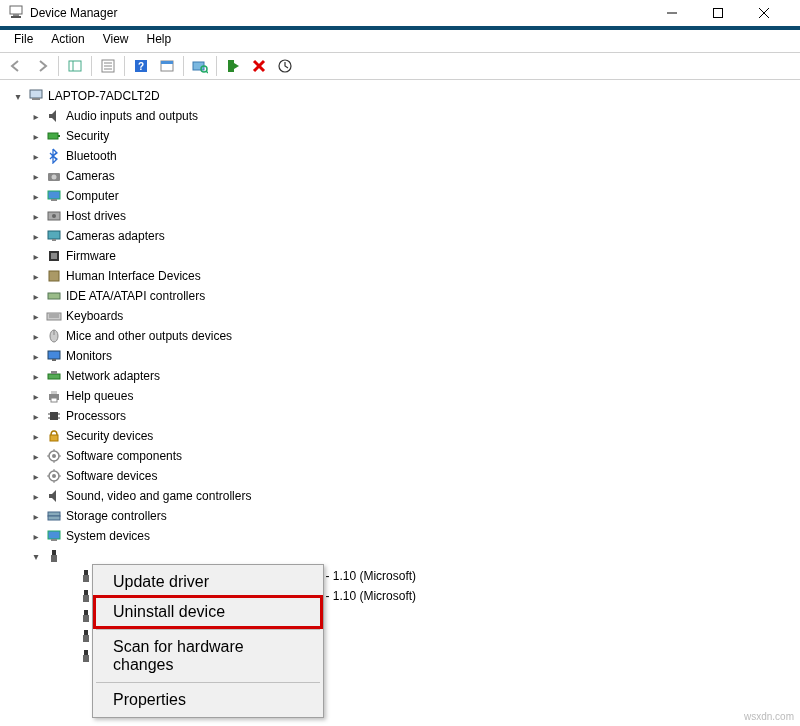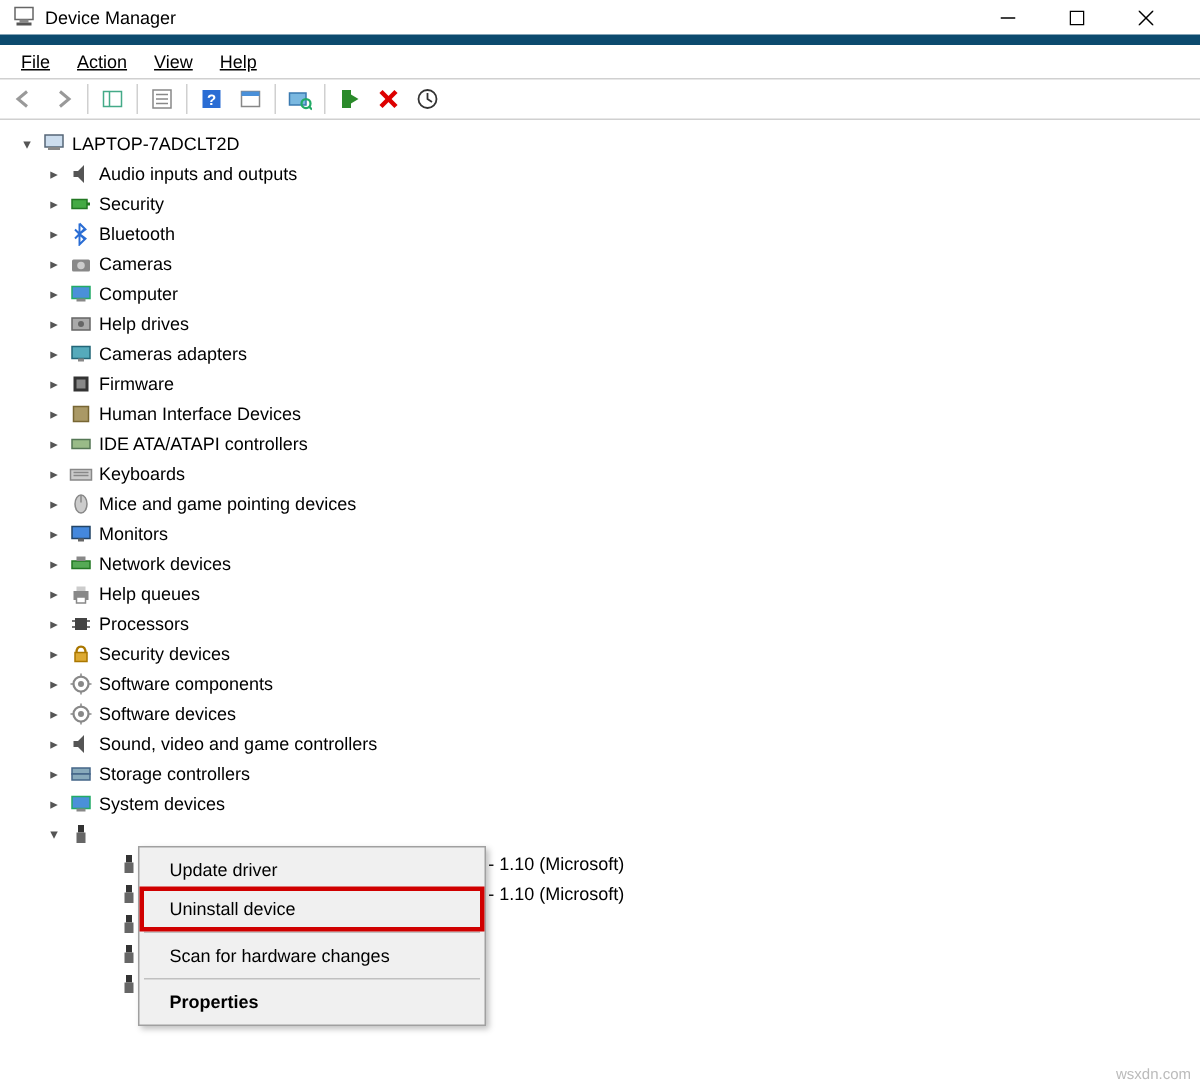--- a/index.html
+++ b/index.html
@@ -12,33 +12,32 @@
     width: 800px;
     height: 726px;
     overflow: hidden;
     position: relative;
   }
   .title-bar {
     height: 30px;
     display: flex;
     align-items: center;
     padding: 0 13px 0 8px;
-    border-bottom: 7px solid #0c4a6e;
+    border-bottom: 4px solid #0c4a6e;
   }
   .title-bar .app-icon { width: 16px; height: 16px; margin-right: 6px; display: inline-flex; align-items: center; justify-content: center; }
   .title-bar .title { flex: 1; font-size: 12px; }
   .win-btns { display: flex; }
   .win-btn { width: 46px; height: 30px; display: flex; align-items: center; justify-content: center; }
   .menu-bar {
     height: 22px;
     display: flex;
-    align-items: center;
+    align-items: flex-start;
     padding: 0 6px;
     gap: 2px;
-    text-decoration: underline;
   }
   .menu-item { padding: 2px 8px; }
   .toolbar {
     height: 28px;
     display: flex;
     align-items: center;
     padding: 0 4px;
     gap: 2px;
     border-top: 1px solid #d0d0d0;
     border-bottom: 1px solid #d0d0d0;
@@ -62,23 +61,23 @@
     position: absolute;
     left: 92px;
     top: 564px;
     width: 232px;
     background: #f0f0f0;
     border: 1px solid #a0a0a0;
     box-shadow: 2px 2px 4px rgba(0,0,0,0.25);
     padding: 2px;
     z-index: 10;
   }
-  .ctx-item { padding: 6px 18px; font-size: 12px; }
+  .ctx-item { padding: 6px 18px; font-size: 16px; }
   .ctx-sep { height: 1px; background: #c0c0c0; margin: 2px 1px; }
-  .ctx-item.bold { font-weight: bold; }
+  .ctx-item.bold { font-weight: normal; }
   .ctx-item.highlight { outline: 3px solid #d00000; outline-offset: -1px; }
   .watermark {
     position: absolute;
     right: 6px;
     bottom: 4px;
     font-size: 10px;
     color: #bbb;
     margin-top: 23px;
   }
   svg { display: block; }
@@ -252,21 +251,21 @@
         <span class="node-label">Computer</span>
       </div>
       <div class="node lvl1">
         <span class="expander">▸</span>
         <span class="node-icon">
           <svg width="16" height="16">
             <rect x="2" y="4" width="12" height="8" fill="#aaa" stroke="#666"></rect>
             <circle cx="8" cy="8" r="2" fill="#666"></circle>
           </svg>
         </span>
-        <span class="node-label">Help drives</span>
+        <span class="node-label">Host drives</span>
       </div>
       <div class="node lvl1">
         <span class="expander">▸</span>
         <span class="node-icon">
           <svg width="16" height="16">
             <rect x="2" y="3" width="12" height="8" fill="#5ab" stroke="#267"></rect>
             <rect x="6" y="11" width="4" height="2" fill="#888"></rect>
           </svg>
         </span>
         <span class="node-label">Cameras adapters</span>
@@ -311,41 +310,41 @@
         <span class="node-label">Keyboards</span>
       </div>
       <div class="node lvl1">
         <span class="expander">▸</span>
         <span class="node-icon">
           <svg width="16" height="16">
             <ellipse cx="8" cy="8" rx="4" ry="6" fill="#ccc" stroke="#888"></ellipse>
             <line x1="8" y1="2" x2="8" y2="7" stroke="#888"></line>
           </svg>
         </span>
-        <span class="node-label">Mice and game pointing devices</span>
+        <span class="node-label">Mice and other outputs devices</span>
       </div>
       <div class="node lvl1">
         <span class="expander">▸</span>
         <span class="node-icon">
           <svg width="16" height="16">
             <rect x="2" y="3" width="12" height="8" fill="#48d" stroke="#246"></rect>
             <rect x="6" y="11" width="4" height="2" fill="#666"></rect>
           </svg>
         </span>
         <span class="node-label">Monitors</span>
       </div>
       <div class="node lvl1">
         <span class="expander">▸</span>
         <span class="node-icon">
           <svg width="16" height="16">
             <rect x="2" y="6" width="12" height="5" fill="#5a5" stroke="#272"></rect>
             <rect x="5" y="3" width="6" height="3" fill="#888"></rect>
           </svg>
         </span>
-        <span class="node-label">Network devices</span>
+        <span class="node-label">Network adapters</span>
       </div>
       <div class="node lvl1">
         <span class="expander">▸</span>
         <span class="node-icon">
           <svg width="16" height="16">
             <rect x="3" y="6" width="10" height="6" fill="#888"></rect>
             <rect x="5" y="3" width="6" height="3" fill="#ccc"></rect>
             <rect x="5" y="10" width="6" height="4" fill="#fff" stroke="#888"></rect>
           </svg>
         </span>

